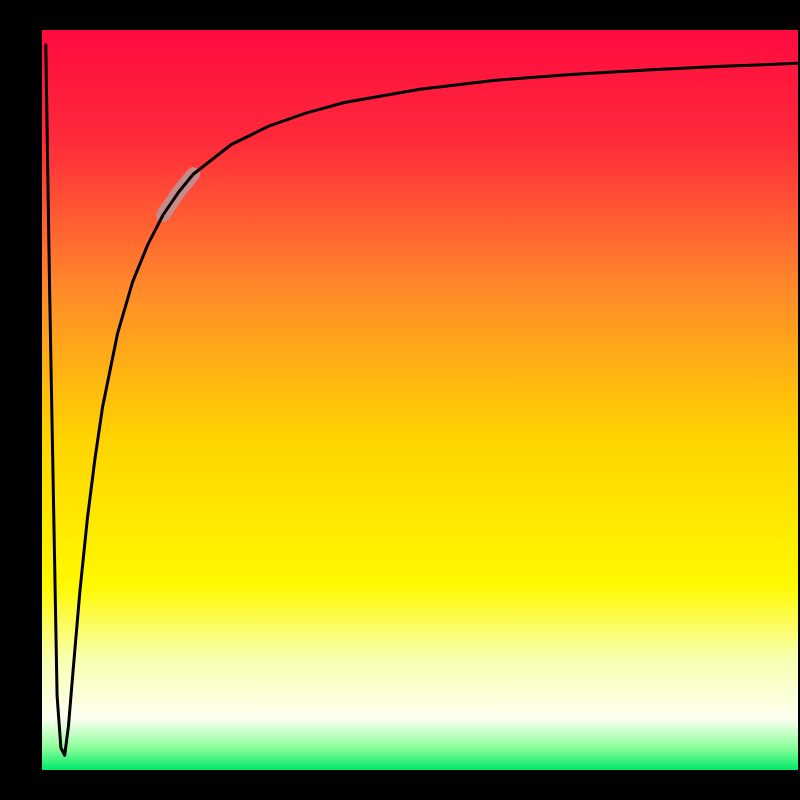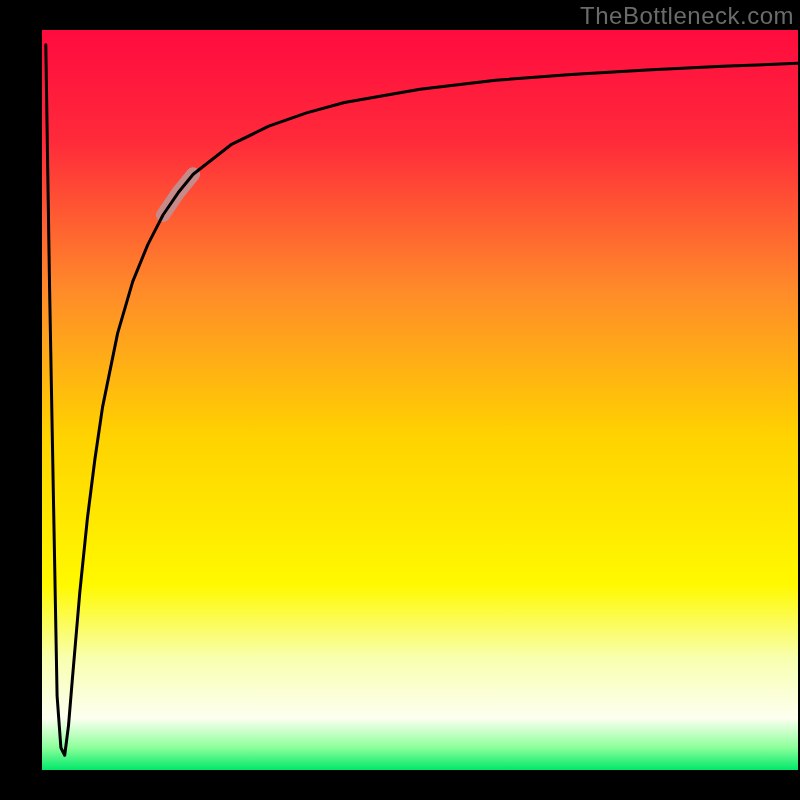--- a/index.html
+++ b/index.html
@@ -30,21 +30,20 @@
   svg.chart {
     position: absolute;
     top: 0;
     left: 0;
   }
 </style>
 </head>
 <body>
 
 <div class="frame">
-  <div class="watermark">TheBottleneck.com</div>
 
   <svg class="chart" width="800" height="800" viewBox="0 0 800 800">
     <defs>
       <linearGradient id="bg-grad" x1="0" y1="0" x2="0" y2="1">
           <stop offset="0%" stop-color="#ff0b3f"></stop>
           <stop offset="15%" stop-color="#ff2a3a"></stop>
           <stop offset="35%" stop-color="#ff8a2a"></stop>
           <stop offset="55.00000000000001%" stop-color="#ffd300"></stop>
           <stop offset="75%" stop-color="#fff900"></stop>
           <stop offset="85%" stop-color="#f8ffb0"></stop>

